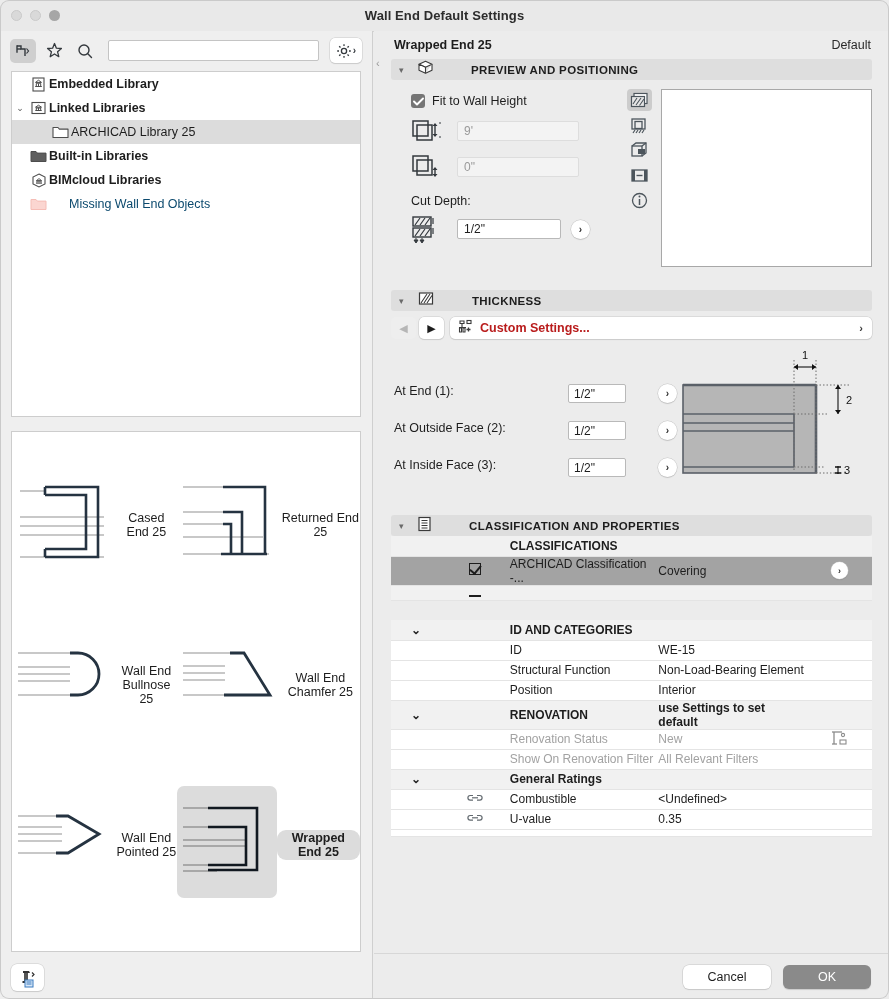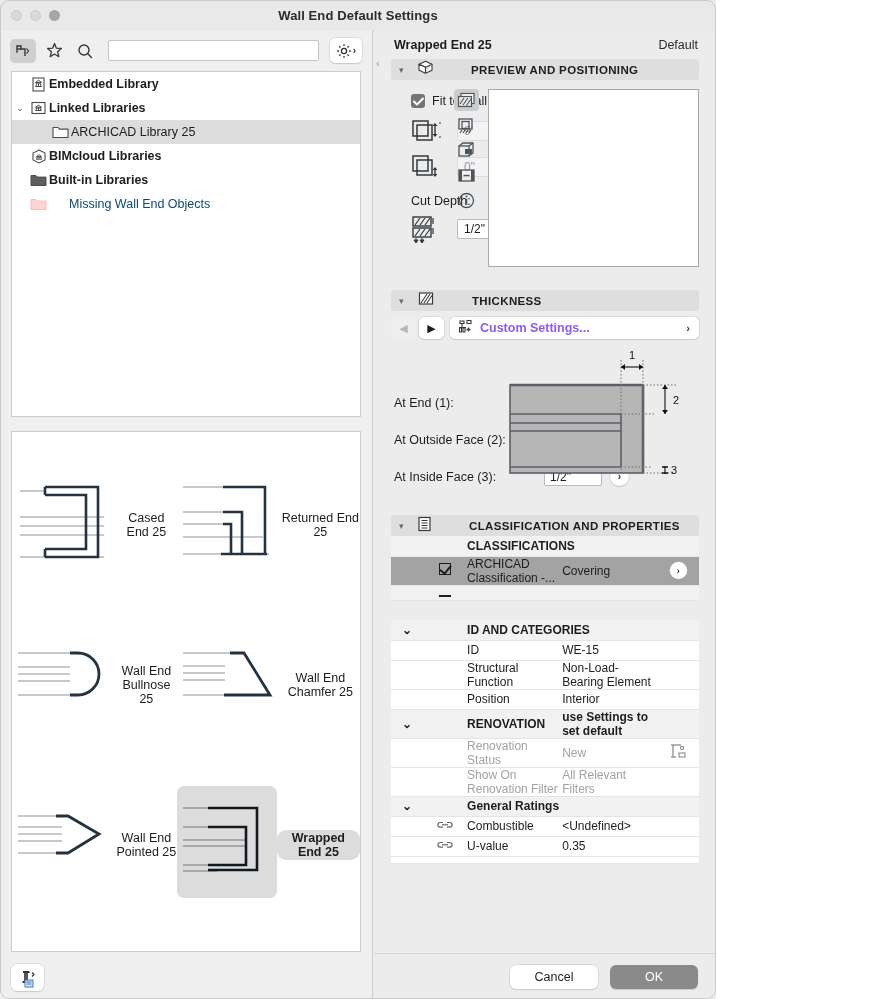--- a/index.html
+++ b/index.html
@@ -5,21 +5,21 @@
   html, body {
     margin: 0; padding: 0;
     background: #ffffff;
   }
   body {
     font-family: "Liberation Sans", sans-serif;
     -webkit-font-smoothing: antialiased;
   }
   #app {
     position: relative;
-    width: 716px;
+    width: 889px;
     height: 999px;
     overflow: hidden;
     background: #ececec;
     box-sizing: border-box;
   }
 
   
   .titlebar {
     position: absolute;
     top: 0; left: 0; right: 0;
@@ -346,28 +346,29 @@
     height: 22px;
     background: #fff;
     border-radius: 5px;
     box-shadow: 0 0 0 0.5px #c9c9c9, 0 1px 1px rgba(0,0,0,.13);
     display: flex; align-items: center;
     padding: 0 9px 0 7px;
     gap: 6px;
     box-sizing: border-box;
     margin-left: 3px;
   }
-  .combo .ctext { flex: 1; font-size: 12.5px; font-weight: bold; color: #8b5cf6; }
+  .combo .ctext { flex: 1; font-size: 12.5px; font-weight: bold; color: #b91c1c; }
   .combo .cchev { font-size: 11px; color: #3a3a3a; font-weight: bold;}
 
   .thk-body { position: relative; height: 176px; margin: 0 17px; }
   .thk-rows { position: absolute; left: 3px; top: 45px; }
   .thk-row {
-    display: flex; align-items: center;
+    display: flex; align-items: flex-start;
     height: 37px;
+    gap: 24px;
   }
   .thk-label { width: 150px; font-size: 12.5px; color: #1d1d1d; }
   .thk-fld {
     width: 58px; height: 19px;
     background: #fff; border: 1px solid #b9b9b9;
     border-radius: 2px;
     font-size: 12px; color: #1d1d1d;
     display: flex; align-items: center; padding: 0 5px;
     box-sizing: border-box;
     margin-right: 8px;
@@ -543,37 +544,37 @@
             <svg width="17" height="14" viewBox="0 0 17 14">
                 <path d="M1 12.5V2.5h5l1.4 1.6H16v8.4z" fill="#fff" stroke="#4d4d4d" stroke-width="1.1" stroke-linejoin="round"></path>
               </svg>
           </span>
           <span class="tlabel">ARCHICAD Library 25</span>
         </div>
 
         <div class="tree-row">
           <span class="twisty"></span>
           <span class="ticon">
+            <svg width="17" height="14" viewBox="0 0 17 14">
+                <path d="M1 12.5V2.5h5l1.4 1.6H16v8.4z" fill="#5e5e5e" stroke="#4d4d4d" stroke-width="1" stroke-linejoin="round"></path>
+              </svg>
+          </span>
+          <span class="tlabel">Built-in Libraries</span>
+        </div>
+
+        <div class="tree-row">
+          <span class="twisty"></span>
+          <span class="ticon">
             <svg width="16" height="15" viewBox="0 0 16 15">
                 <polygon points="8,1 14,4 14,11 8,14 2,11 2,4" fill="none" stroke="#4d4d4d" stroke-width="1.1"></polygon>
                 <path d="M5 10.2h6M5.6 8h4.8M8 5.6l2.6 2h-5.2z" stroke="#4d4d4d" stroke-width=".9" fill="none"></path>
                 <path d="M6 8v2.2M8 8v2.2M10 8v2.2" stroke="#4d4d4d" stroke-width=".9"></path>
               </svg>
           </span>
           <span class="tlabel">BIMcloud Libraries</span>
-        </div>
-
-        <div class="tree-row">
-          <span class="twisty"></span>
-          <span class="ticon">
-            <svg width="17" height="14" viewBox="0 0 17 14">
-                <path d="M1 12.5V2.5h5l1.4 1.6H16v8.4z" fill="#5e5e5e" stroke="#4d4d4d" stroke-width="1" stroke-linejoin="round"></path>
-              </svg>
-          </span>
-          <span class="tlabel">Built-in Libraries</span>
         </div>
 
         <div class="tree-row missing">
           <span class="twisty"></span>
           <span class="ticon">
             <svg width="17" height="14" viewBox="0 0 17 14">
                 <path d="M1 12.5V2.5h5l1.4 1.6H16v8.4z" fill="#fbd6d1" stroke="#f5bdb6" stroke-width="1" stroke-linejoin="round"></path>
               </svg>
           </span>
           <span class="tlabel">Missing Wall End Objects</span>

